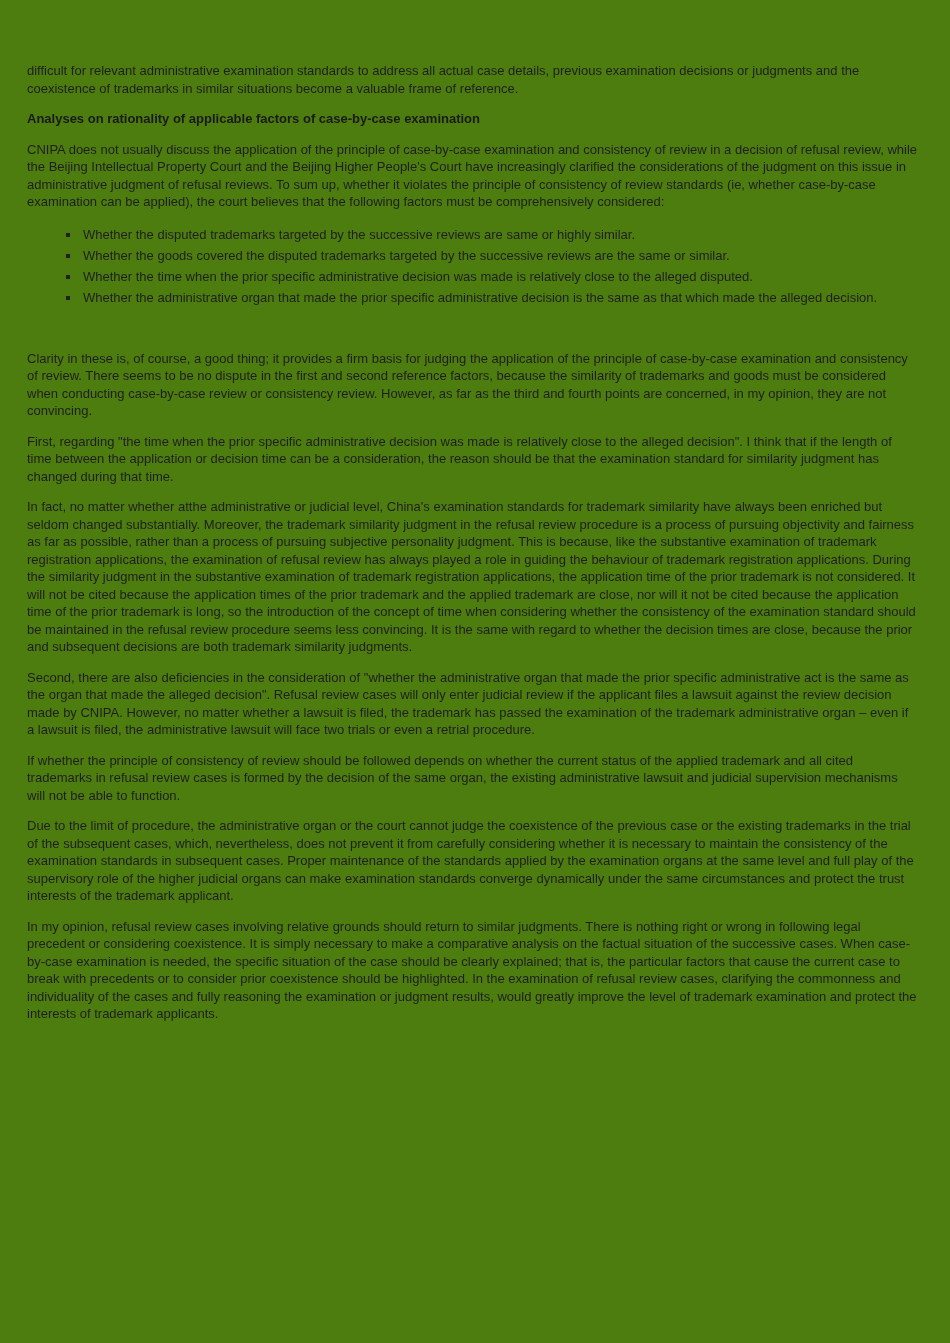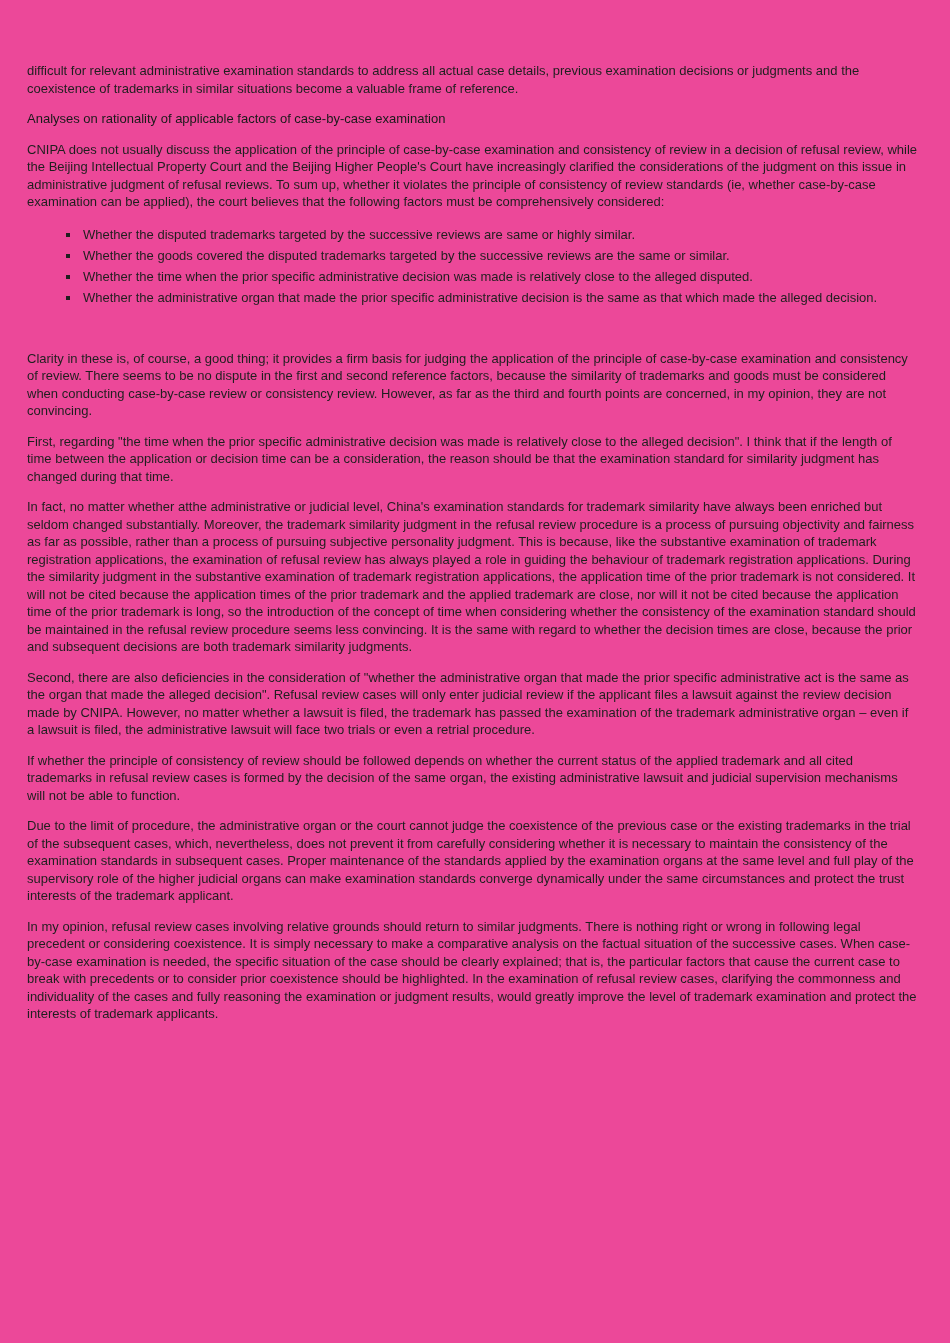--- a/index.html
+++ b/index.html
@@ -5,35 +5,35 @@
   html, body {
     margin: 0;
     padding: 0;
     background: #ffffff;
   }
   .page {
     position: relative;
     width: 950px;
     height: 1343px;
     box-sizing: border-box;
-    background: #ec4899;
+    background: #4d7c0f;
     overflow: hidden;
     padding: 62px 32px 12px 27px;
     font-family: "Liberation Sans", sans-serif;
     font-size: 13px;
     line-height: 17.5px;
     color: #1f1f1f;
     -webkit-font-smoothing: antialiased;
   }
   .page p {
     margin: 0 0 13px 0;
   }
   .heading {
     font-size: 13px;
-    font-weight: normal;
+    font-weight: bold;
     margin: 0 0 13px 0;
     line-height: 17.5px;
     color: #1a1a1a;
   }
   ul.factors {
     list-style-type: square;
     margin: 0 0 42px 0;
     padding-left: 54px;
     line-height: 21px;
   }

